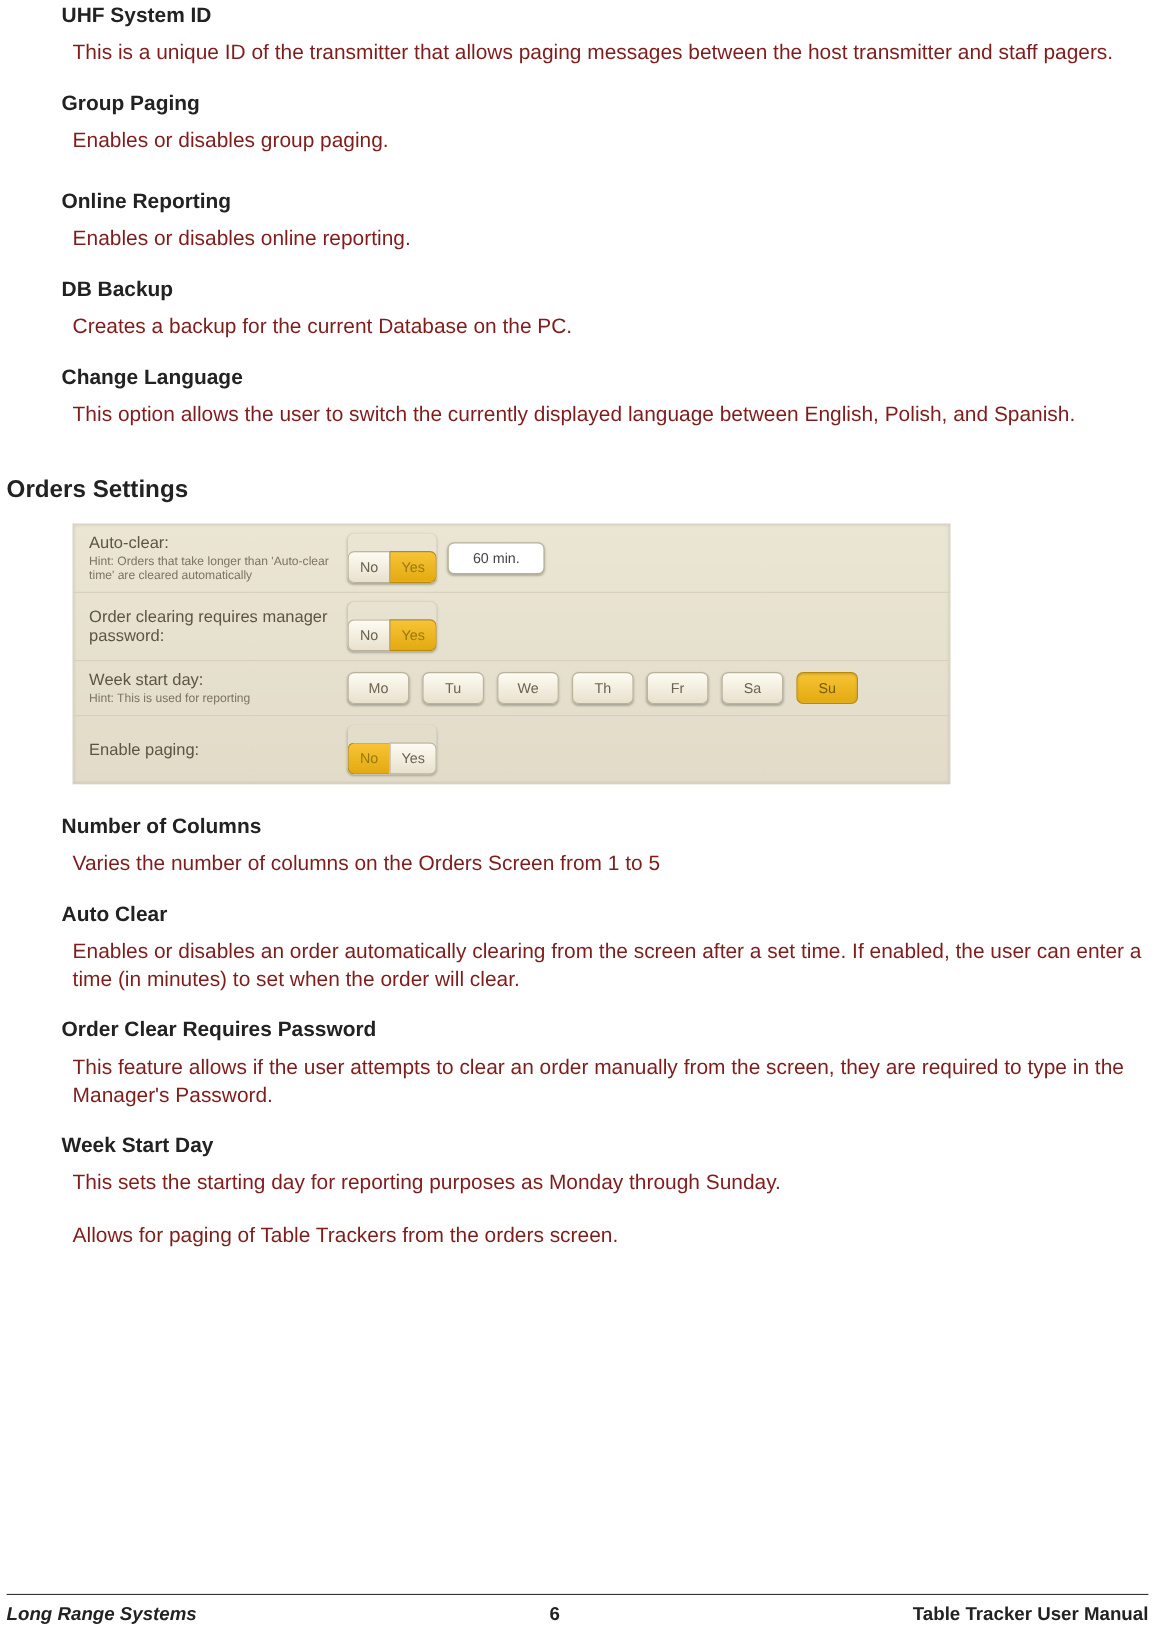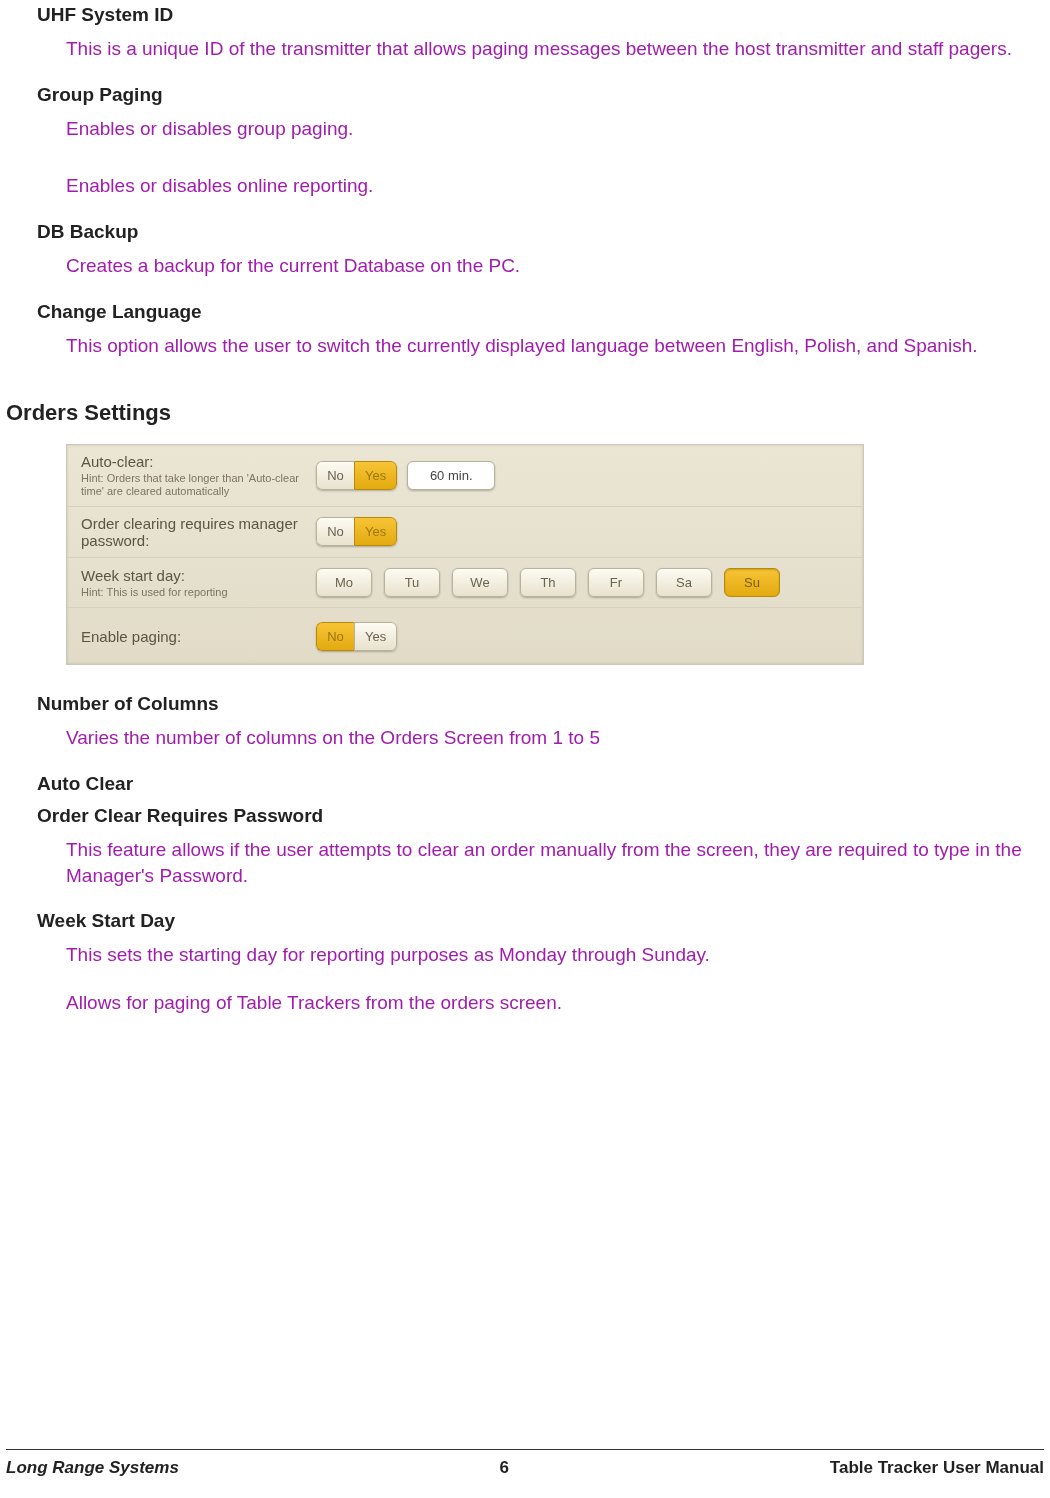--- a/index.html
+++ b/index.html
@@ -17,29 +17,29 @@
   .section-heading {
     font-weight: bold;
     font-size: 22px;
     margin: 0 0 18px 6px;
     font-family: "Arial Narrow", Arial, sans-serif;
     font-stretch: condensed;
   }
   .subheading {
     font-weight: bold;
     font-size: 19px;
-    margin: 0 0 10px 37px;
+    margin: 0 0 10px 56px;
     font-family: "Arial Narrow", Arial, sans-serif;
     font-stretch: condensed;
   }
   .body-text {
     font-size: 19px;
     line-height: 1.35;
     margin: 0 12px 22px 66px;
-    color: #a21caf;
+    color: #7f1d1d;
   }
   .gap { height: 10px; }
 
   
   .settings-panel {
     margin: 0 0 28px 66px;
     width: 798px;
     border: 1px solid #ccc8b7;
     background: linear-gradient(#ebe5d4, #e1dbc8);
     filter: blur(0.3px);
@@ -112,20 +112,21 @@
     box-shadow: 0 1px 2px rgba(0,0,0,0.25);
   }
   .toggle .seg {
     padding: 6px 10px;
     font-size: 13px;
     background: linear-gradient(#fdfbf3, #e8e1cd);
     border: 1px solid #b9b29a;
     color: #6b6350;
     min-width: 38px;
     text-align: center;
+    margin-top: 16px;
   }
   .toggle .seg:first-child {
     border-right: none;
     border-radius: 6px 0 0 6px;
   }
   .toggle .seg:last-child {
     border-radius: 0 6px 6px 0;
   }
   .toggle .seg.active {
     background: linear-gradient(#f7c436, #e3aa10);
@@ -160,20 +161,21 @@
 <div class="page">
 
   <div class="subheading">UHF System ID</div>
   <div class="body-text">This is a unique ID of the transmitter that allows paging messages between the host transmitter and staff pagers.</div>
 
   <div class="subheading">Group Paging</div>
   <div class="body-text">Enables or disables group paging.</div>
 
   <div class="gap"></div>
 
+  <div class="subheading">Online Reporting</div>
   <div class="body-text">Enables or disables online reporting.</div>
 
   <div class="subheading">DB Backup</div>
   <div class="body-text">Creates a backup for the current Database on the PC.</div>
 
   <div class="subheading">Change Language</div>
   <div class="body-text">This option allows the user to switch the currently displayed language between English, Polish, and Spanish.</div>
 
   <div class="gap"></div>
   <div class="gap"></div>
@@ -232,20 +234,21 @@
         </span>
       </div>
     </div>
 
   </div>
 
   <div class="subheading">Number of Columns</div>
   <div class="body-text">Varies the number of columns on the Orders Screen from 1 to 5</div>
 
   <div class="subheading">Auto Clear</div>
+  <div class="body-text">Enables or disables an order automatically clearing from the screen after a set time. If enabled, the user can enter a time (in minutes) to set when the order will clear.</div>
 
   <div class="subheading">Order Clear Requires Password</div>
   <div class="body-text">This feature allows if the user attempts to clear an order manually from the screen, they are required to type in the Manager's Password.</div>
 
   <div class="subheading">Week Start Day</div>
   <div class="body-text">This sets the starting day for reporting purposes as Monday through Sunday.</div>
 
   <div class="body-text">Allows for paging of Table Trackers from the orders screen.</div>
 
 </div>

